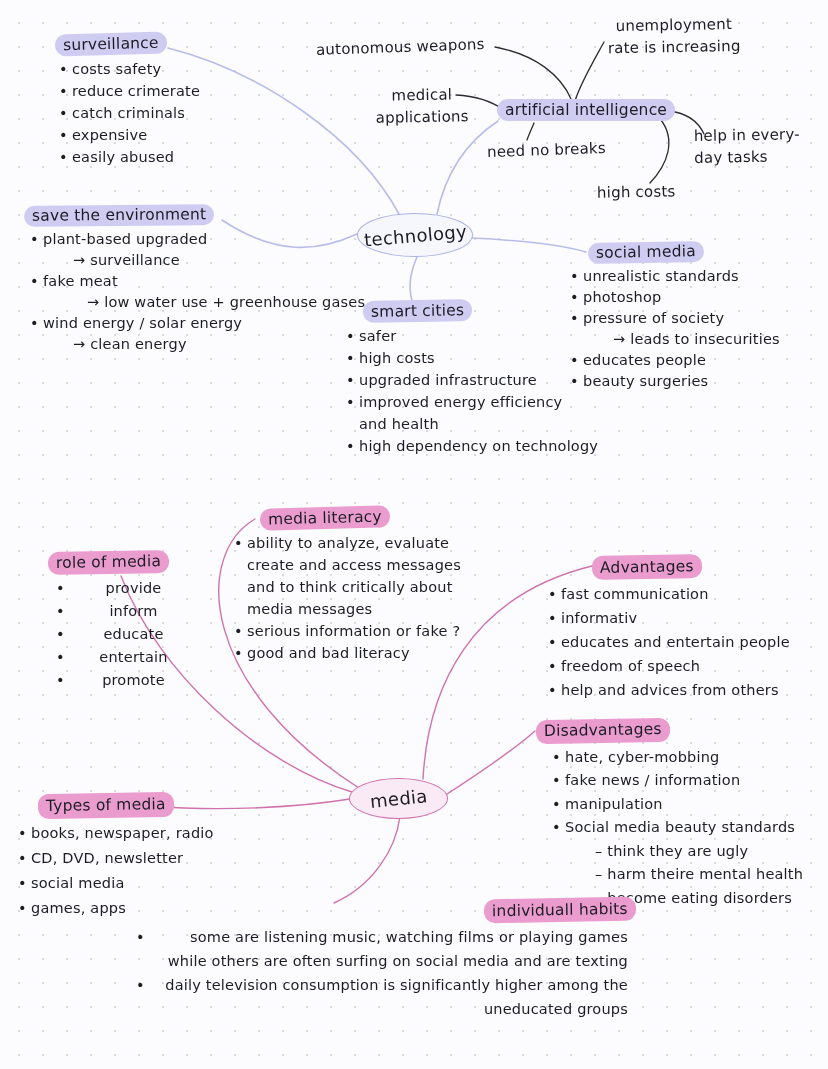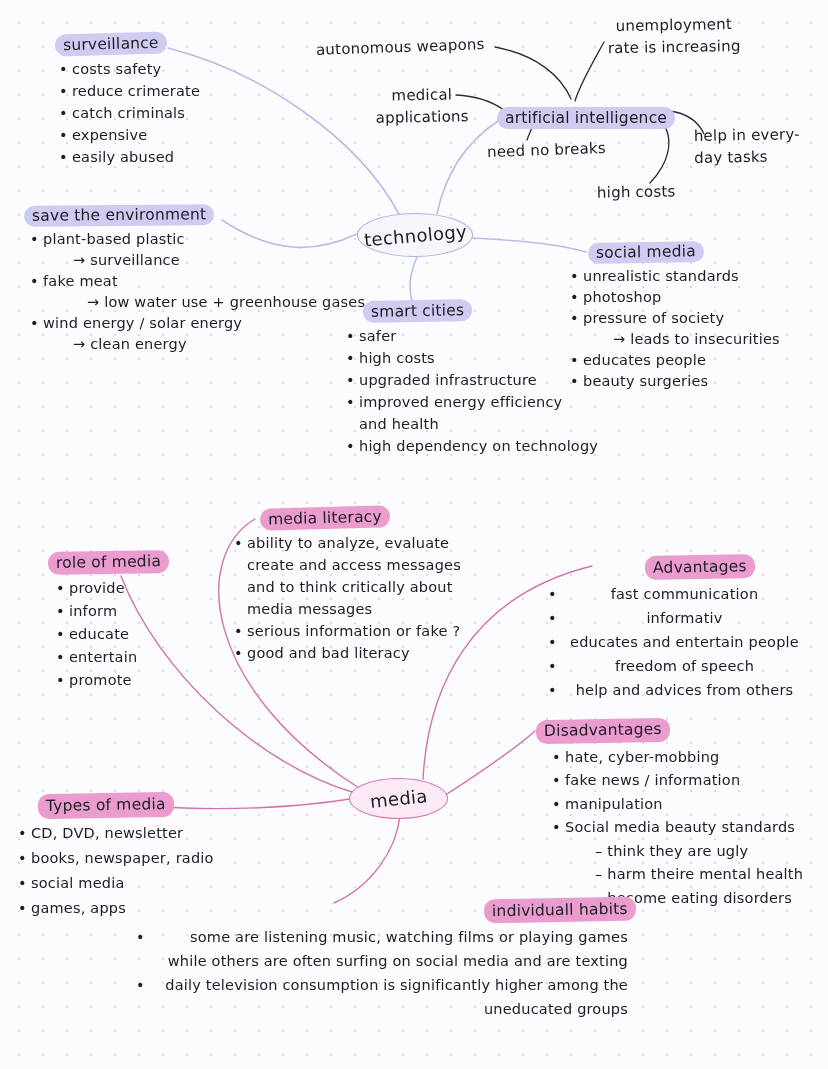--- a/index.html
+++ b/index.html
@@ -74,34 +74,34 @@
       <li class="b">easily abused</li>
     </ul>
   </div>
 
   <div class="branch" style="left:316px;top:36px;transform:rotate(-2deg);font-size:15px;">autonomous weapons</div>
 
   <div class="branch" style="left:598px;top:14px;width:152px;text-align:center;transform:rotate(-1deg);font-size:15px;">unemployment rate is increasing</div>
 
   <div class="branch" style="left:372px;top:84px;width:100px;text-align:center;transform:rotate(-1deg);font-size:15px;">medical applications</div>
 
-  <div class="branch" style="left:497px;top:107px;">
+  <div class="branch" style="left:497px;top:99px;">
     <span class="hl lv">artificial intelligence</span>
   </div>
 
   <div class="branch" style="left:487px;top:139px;transform:rotate(-2deg);font-size:15px;">need no breaks</div>
 
   <div class="branch" style="left:694px;top:124px;width:110px;transform:rotate(-1deg);font-size:15px;">help in every-day tasks</div>
 
   <div class="branch" style="left:597px;top:181px;transform:rotate(-1deg);font-size:15px;">high costs</div>
 
   <div class="branch" style="left:24px;top:205px;width:330px;line-height:21px;">
     <span class="hl lv" style="transform:rotate(-.5deg);">save the environment</span>
     <ul class="items" style="margin-left:6px;">
-      <li class="b">plant-based plastic</li>
+      <li class="b">plant-based upgraded</li>
       <li class="i2">→ surveillance</li>
       <li class="b">fake meat</li>
       <li class="i3 nw">→ low water use + greenhouse gases</li>
       <li class="b nw">wind energy / solar energy</li>
       <li class="i2">→ clean energy</li>
     </ul>
   </div>
 
   <div class="node tech" style="left:357px;top:213px;width:114px;height:42px;">
     <span style="transform:rotate(-5deg);">technology</span>
@@ -134,30 +134,30 @@
     <span class="hl pk" style="margin-left:26px;transform:rotate(-1.5deg);">media literacy</span>
     <ul class="items">
       <li class="b">ability to analyze, evaluate create and access messages and to think critically about media messages</li>
       <li class="b nw">serious information or fake ?</li>
       <li class="b">good and bad literacy</li>
     </ul>
   </div>
 
   <div class="branch" style="left:48px;top:551px;width:150px;line-height:23px;">
     <span class="hl pk" style="transform:rotate(-1deg);">role of media</span>
-    <ul class="items" style="margin-left:8px;">
+    <ul class="items" style="margin-left:8px;text-align:center;">
       <li class="b">provide</li>
       <li class="b">inform</li>
       <li class="b">educate</li>
       <li class="b">entertain</li>
       <li class="b">promote</li>
     </ul>
   </div>
 
-  <div class="branch" style="left:548px;top:555px;width:260px;line-height:24px;text-align:center;">
+  <div class="branch" style="left:548px;top:555px;width:260px;line-height:24px;">
     <span class="hl pk" style="margin-left:44px;transform:rotate(-1deg);">Advantages</span>
     <ul class="items">
       <li class="b">fast communication</li>
       <li class="b">informativ</li>
       <li class="b nw">educates and entertain people</li>
       <li class="b">freedom of speech</li>
       <li class="b nw">help and advices from others</li>
     </ul>
   </div>
 
@@ -170,22 +170,22 @@
       <li class="b nw">Social media beauty standards</li>
       <li class="i2">– think they are ugly</li>
       <li class="i2">– harm theire mental health</li>
       <li class="i2">– become eating disorders</li>
     </ul>
   </div>
 
   <div class="branch" style="left:18px;top:793px;width:220px;line-height:25px;">
     <span class="hl pk" style="margin-left:20px;transform:rotate(-1deg);">Types of media</span>
     <ul class="items">
+      <li class="b">books, newspaper, radio</li>
       <li class="b">CD, DVD, newsletter</li>
-      <li class="b">books, newspaper, radio</li>
       <li class="b">social media</li>
       <li class="b">games, apps</li>
     </ul>
   </div>
 
   <div class="node media" style="left:349px;top:778px;width:97px;height:39px;">
     <span style="transform:rotate(-6deg);">media</span>
   </div>
 
   <div class="branch" style="left:136px;top:898px;width:500px;line-height:24px;text-align:right;">

